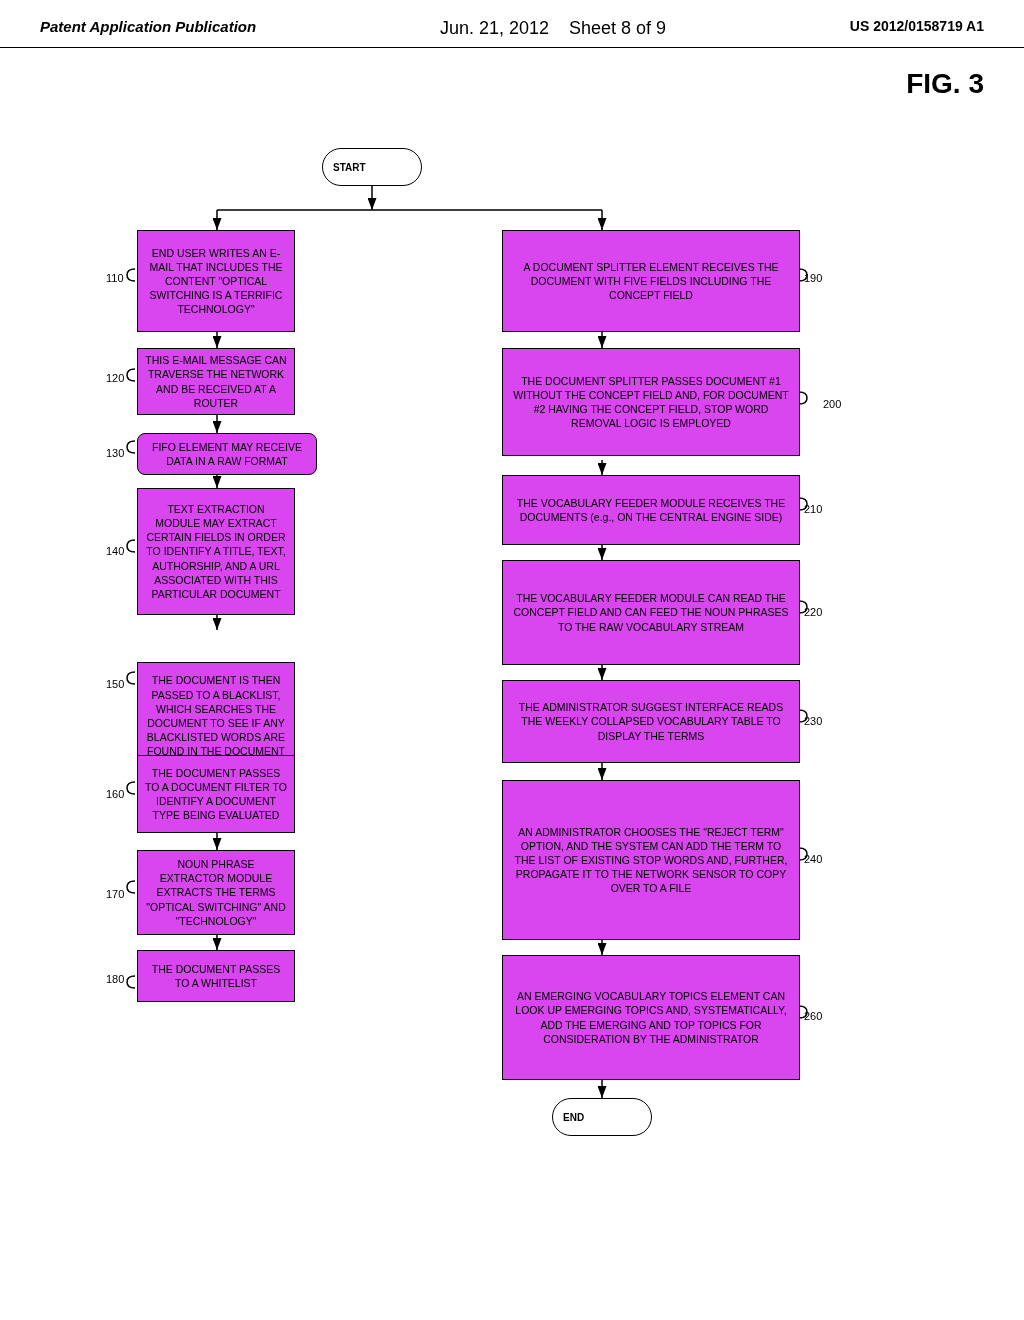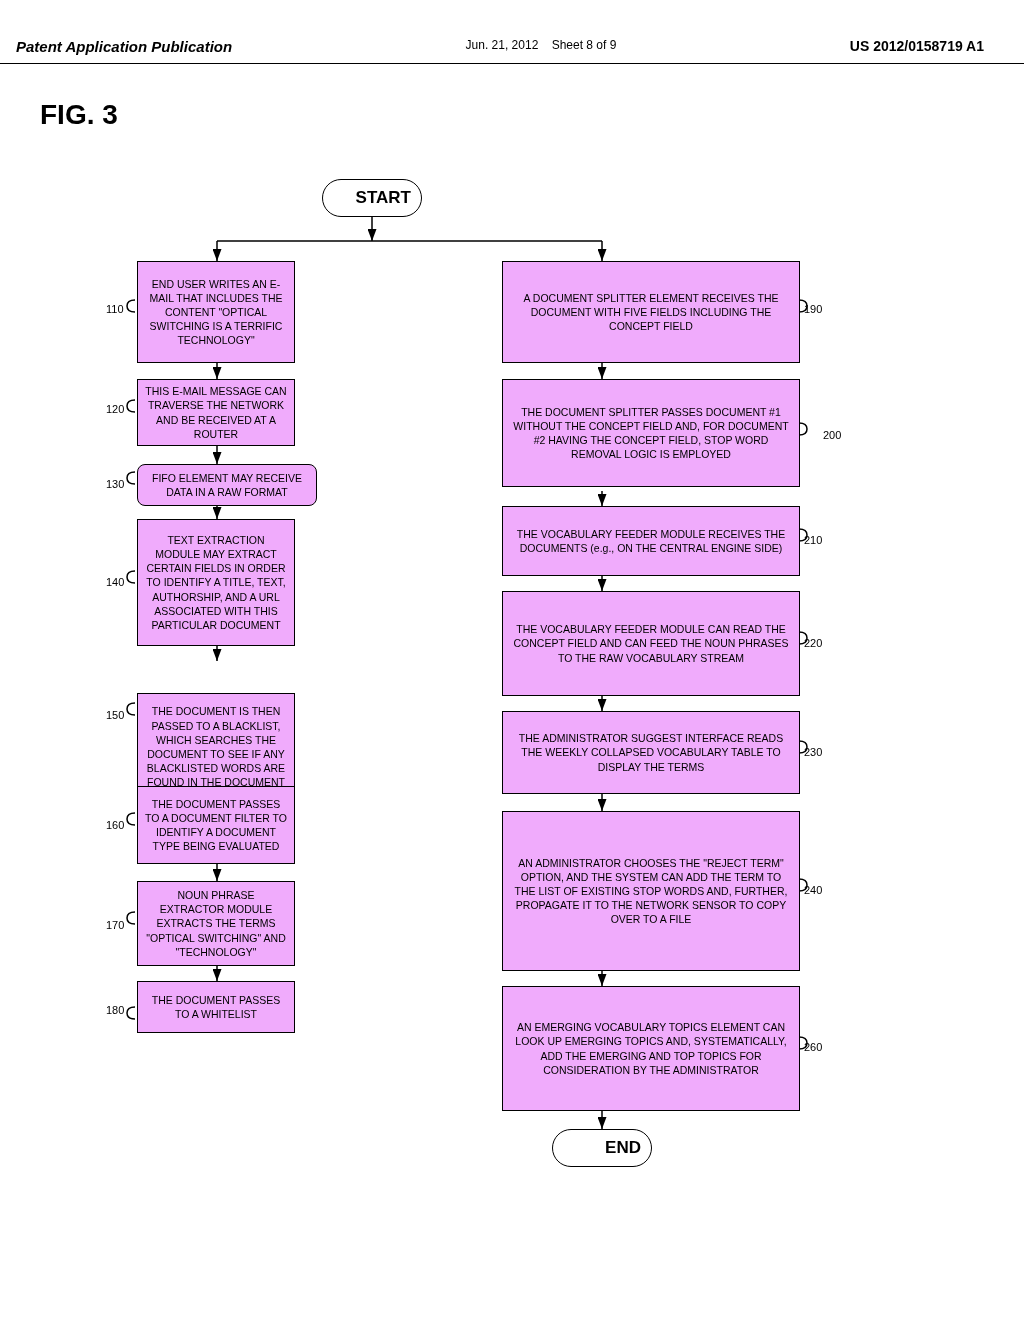--- a/index.html
+++ b/index.html
@@ -9,80 +9,79 @@
       width: 1024px;
       min-height: 1320px;
       position: relative;
       overflow-x: hidden;
     }
 
     .page-header {
       display: flex;
       justify-content: space-between;
       align-items: flex-start;
-      padding: 18px 40px 0 16px;
+      padding: 18px 40px 0 40px;
       border-bottom: 1px solid #000;
       padding-bottom: 8px;
-      margin-top: 20px;
     }
 
     .header-left {
       font-size: 15px;
       font-weight: bold;
       font-style: italic;
     }
 
     .header-center {
-      font-size: 12px;
+      font-size: 18px;
     }
 
     .header-right {
       font-size: 14px;
       font-weight: bold;
     }
 
     .diagram-area {
       position: relative;
       width: 100%;
       padding: 10px 40px;
     }
 
     .fig-title {
       font-size: 28px;
       font-weight: bold;
-      text-align: left;
-      margin-top: 25px;
+      text-align: right;
+      margin-top: 10px;
       margin-bottom: 20px;
     }
 
     
     .flow-box {
       position: absolute;
       border: 1.5px solid #000;
-      background: #f0abfc;
+      background: #d946ef;
       display: flex;
       align-items: center;
       justify-content: center;
       text-align: center;
       font-size: 10.5px;
       font-weight: normal;
       line-height: 1.35;
       padding: 4px 6px;
     }
 
     .flow-rounded {
       position: absolute;
       border: 1.5px solid #000;
       background: #fff;
       border-radius: 20px;
       display: flex;
       align-items: center;
-      justify-content: flex-end;
+      justify-content: flex-start;
       text-align: center;
-      font-size: 17px;
+      font-size: 10px;
       font-weight: bold;
       padding: 4px 10px;
     }
 
     .label-num {
       position: absolute;
       font-size: 11px;
     }
 
     svg.arrows {

